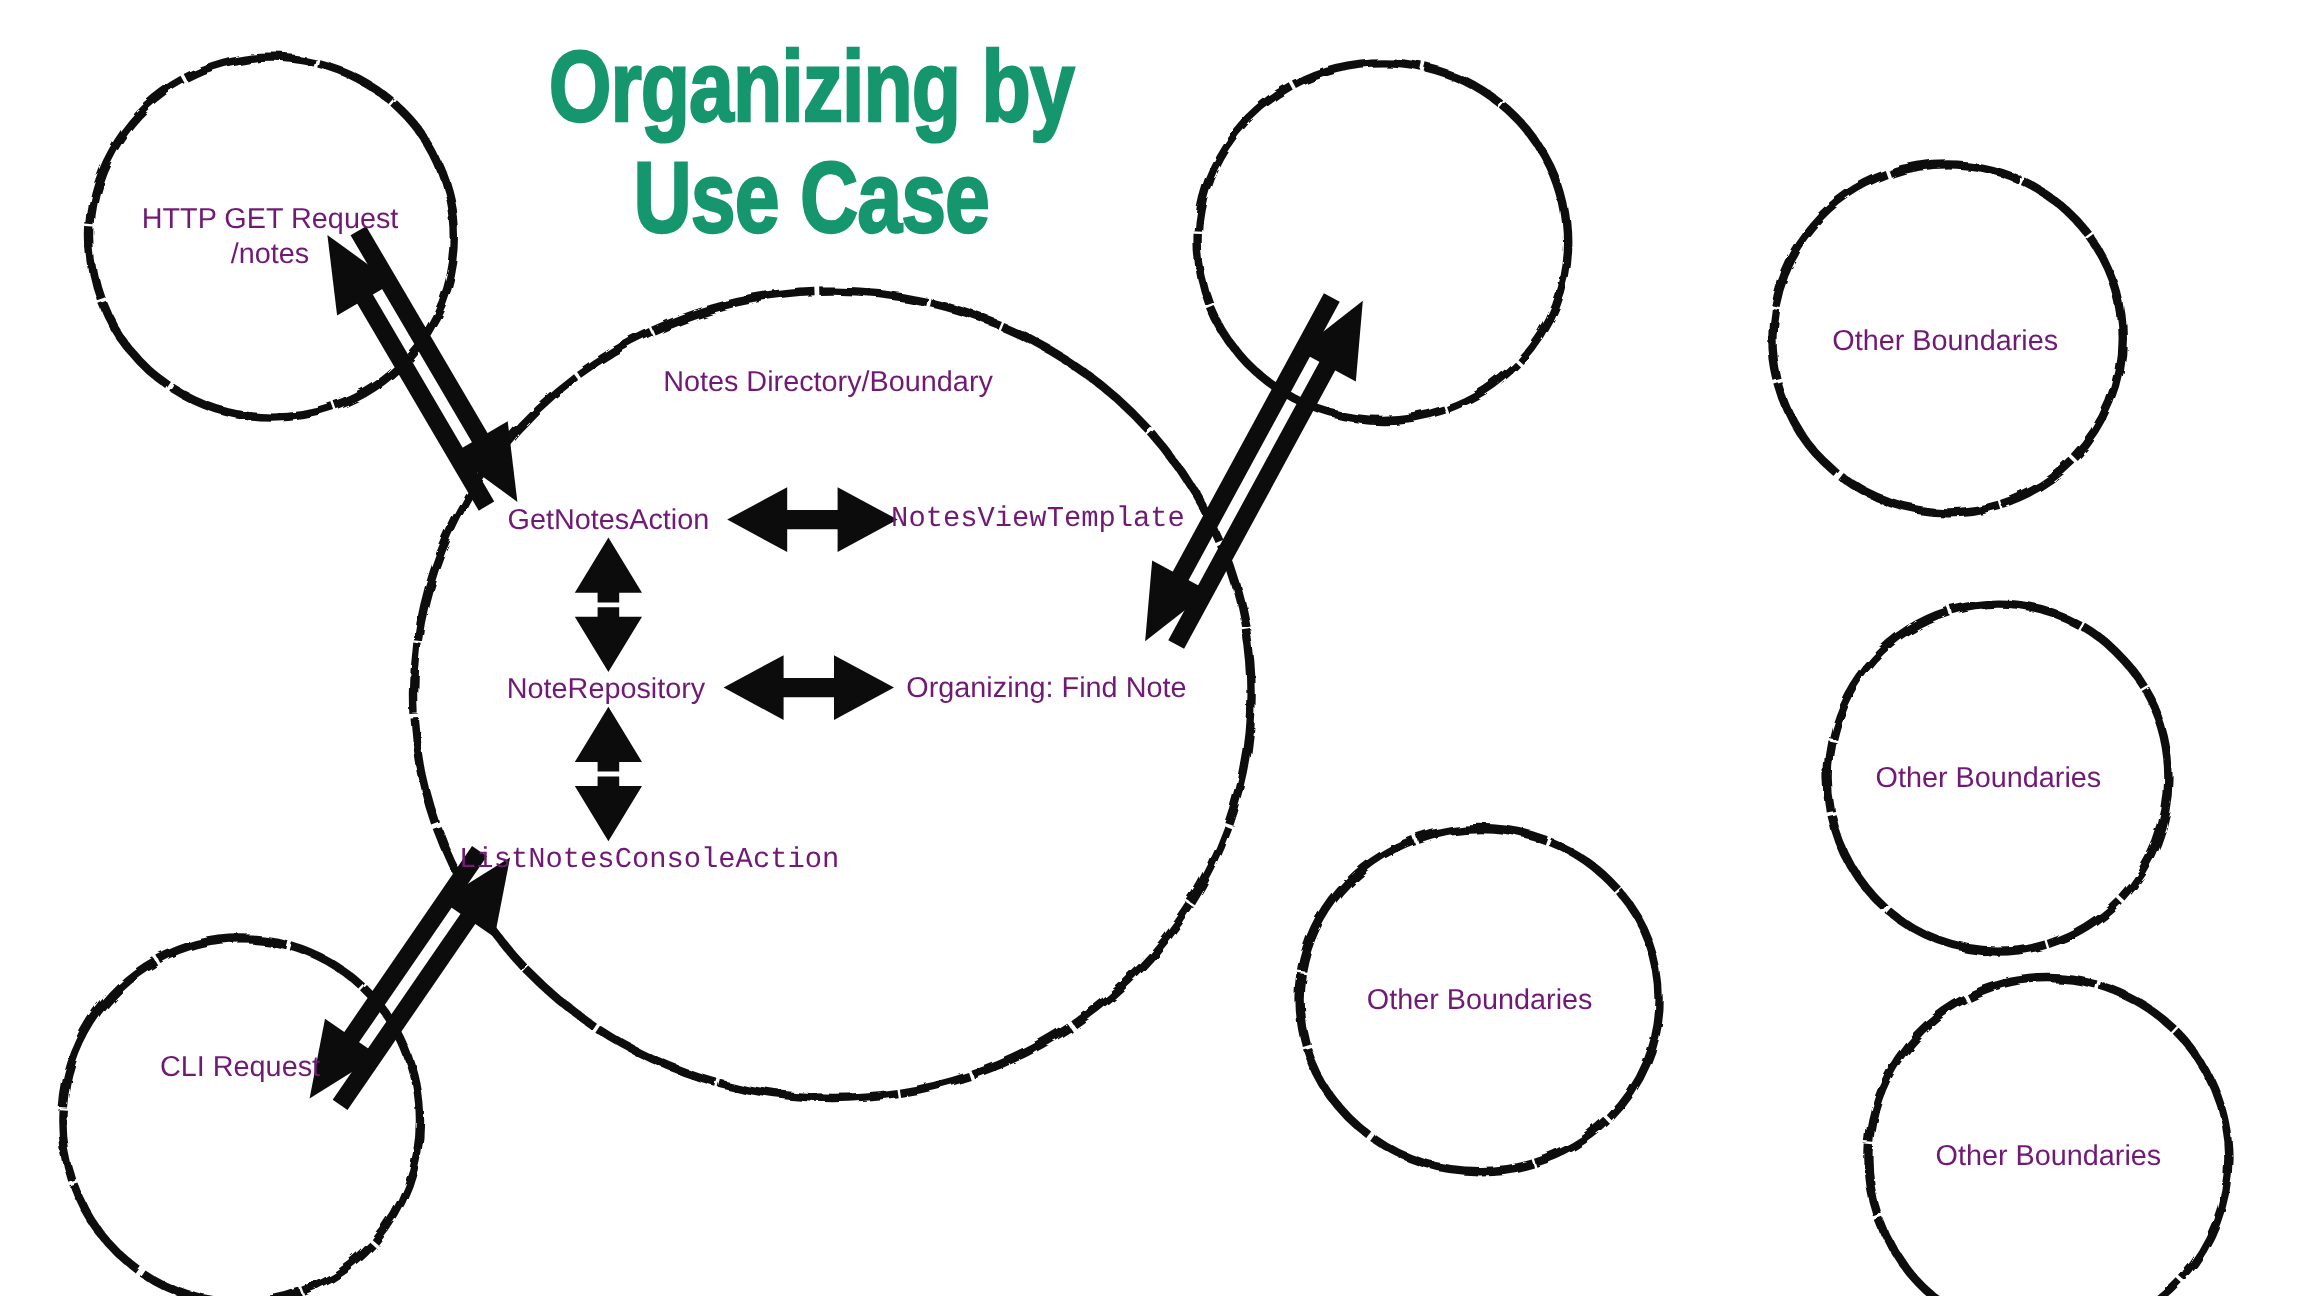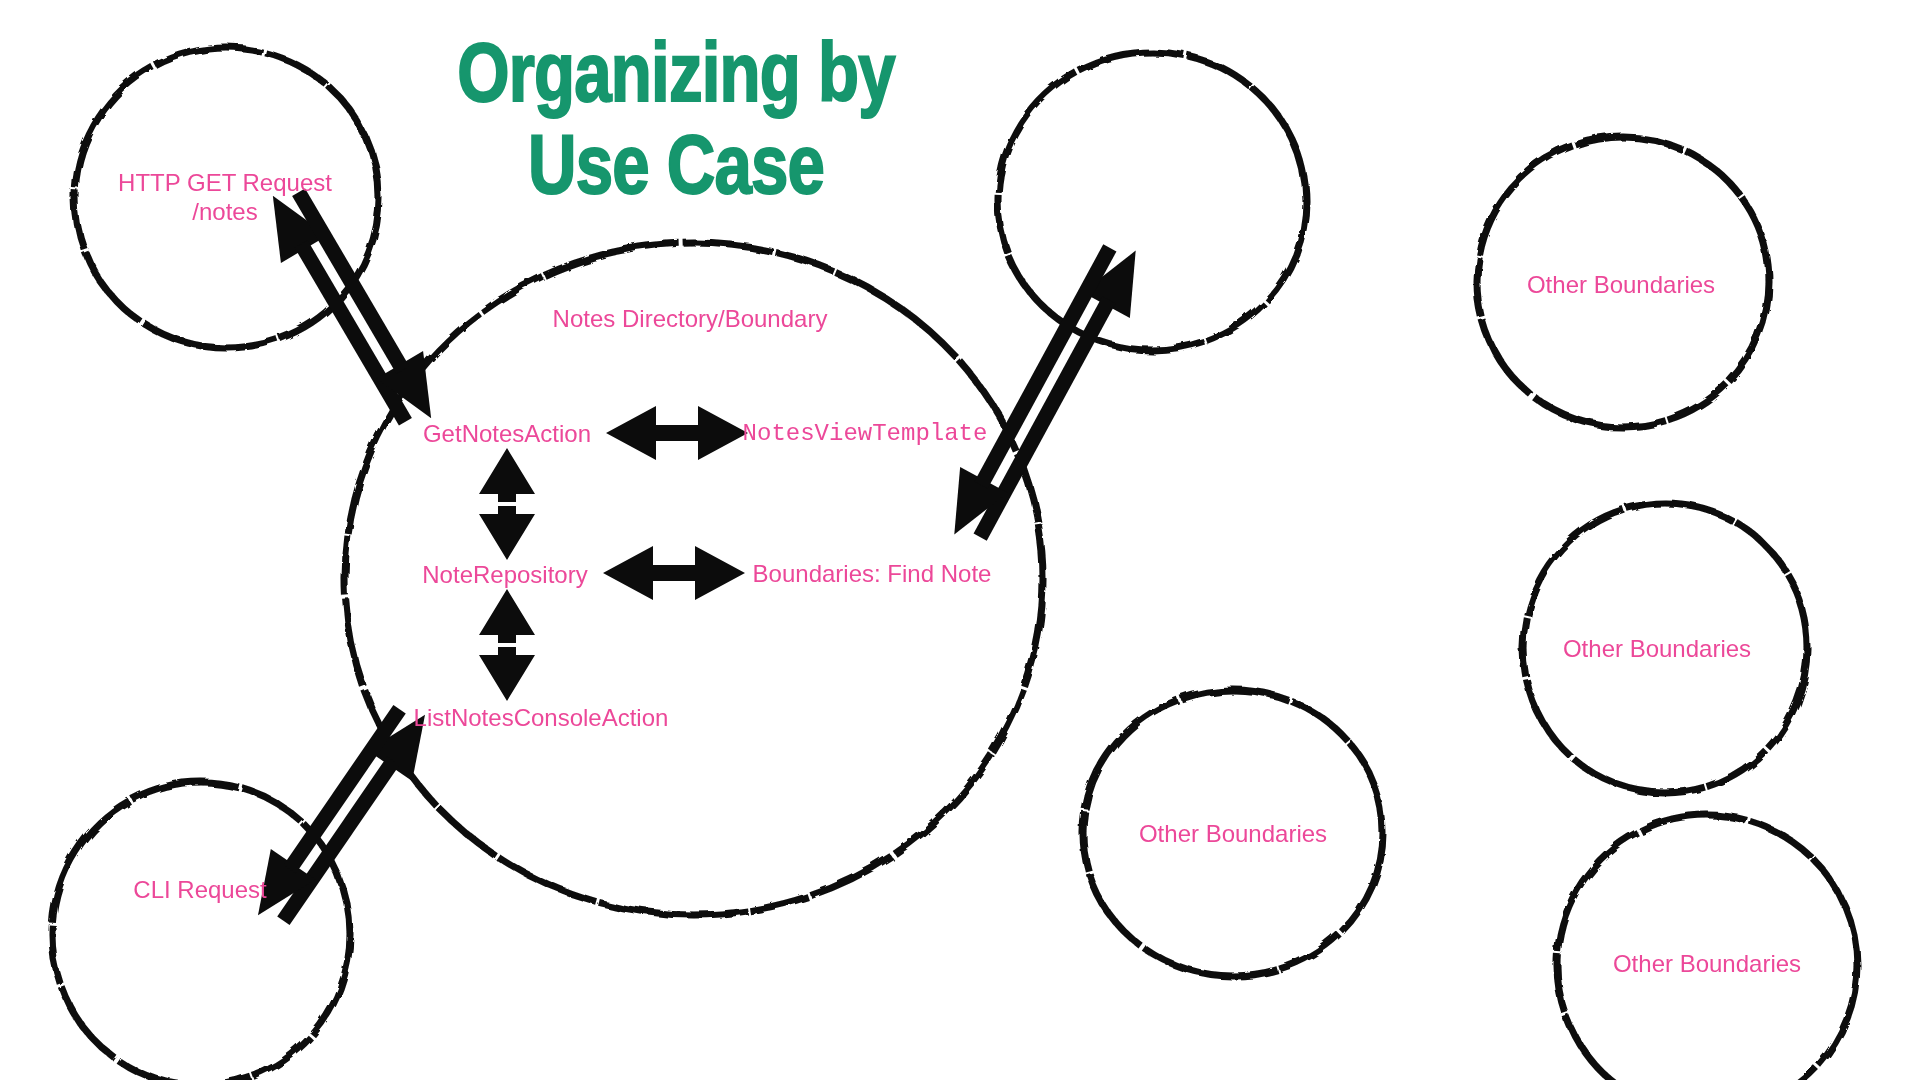--- a/index.html
+++ b/index.html
@@ -1,18 +1,18 @@
 <!DOCTYPE html>
 <html><head>
 <meta charset="utf-8">
 <style>
   html,body{margin:0;padding:0;background:#ffffff;width:1920px;height:1080px;overflow:hidden;}
   #stage{position:relative;width:1868px;height:1080px;font-family:"Liberation Sans",sans-serif;}
   #shapes{position:absolute;left:0;top:0;width:1920px;height:1080px;}
-  .lbl{position:absolute;transform:translate(-50%,-50%);color:#ec4899;font-size:24px;
+  .lbl{position:absolute;transform:translate(-50%,-50%);color:#701a75;font-size:24px;
        line-height:29px;text-align:center;white-space:nowrap;}
   .title{position:absolute;left:676px;top:26px;transform:translateX(-50%) scaleX(0.80);
          color:#16966d;font-size:84px;line-height:92px;font-weight:bold;letter-spacing:-1px;
          text-align:center;white-space:nowrap;-webkit-text-stroke:2px #16966d;}
 </style>
 </head>
 <body>
 
 <div id="stage">
 
@@ -100,17 +100,17 @@
   <div class="lbl" style="left:1707px;top:963px;">Other Boundaries</div>
 
   <div class="lbl" style="left:1233px;top:833px;">Other Boundaries</div>
 
   <div class="lbl" style="left:507px;top:433px;">GetNotesAction</div>
 
   <div class="lbl" style="left:865px;top:433px;font-family:Liberation Mono, monospace;">NotesViewTemplate</div>
 
   <div class="lbl" style="left:505px;top:574px;">NoteRepository</div>
 
-  <div class="lbl" style="left:872px;top:573px;">Boundaries: Find Note</div>
+  <div class="lbl" style="left:872px;top:573px;">Organizing: Find Note</div>
 
-  <div class="lbl" style="left:541px;top:717px;">ListNotesConsoleAction</div>
+  <div class="lbl" style="left:541px;top:717px;font-family:Liberation Mono, monospace;">ListNotesConsoleAction</div>
 
 </div>
 
 </body></html>

